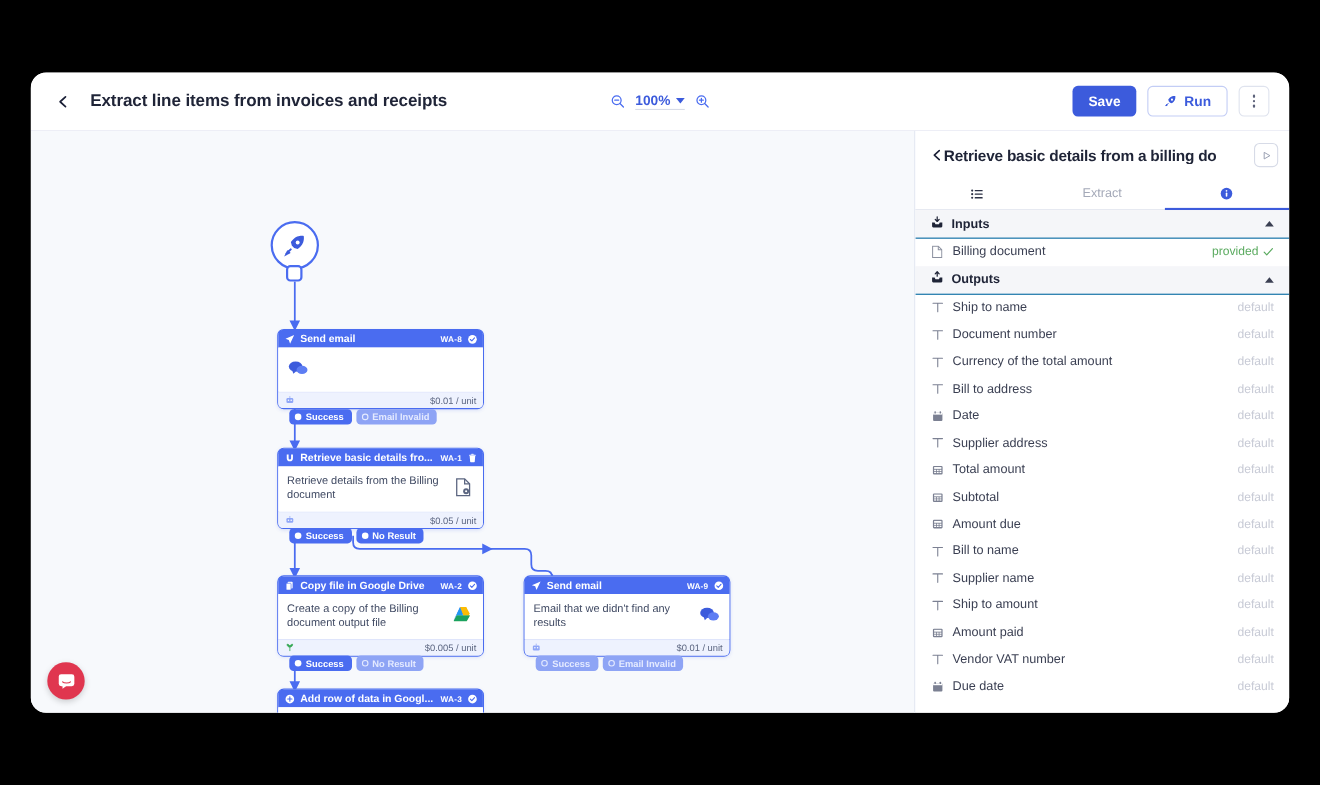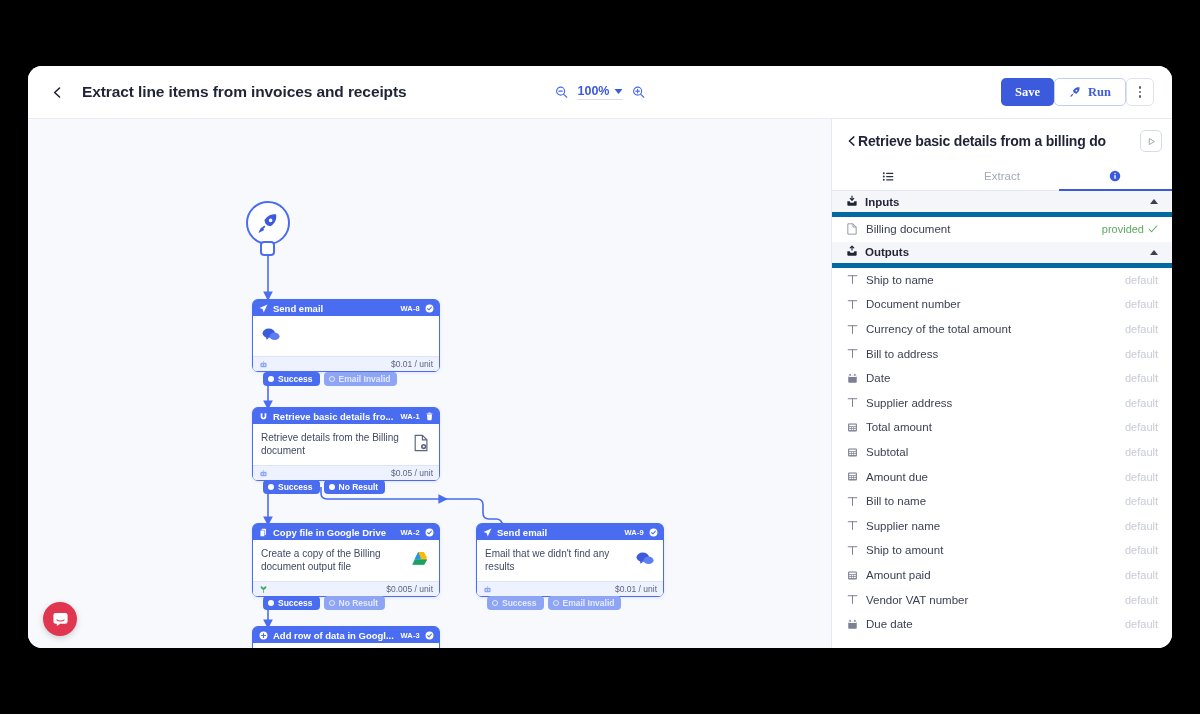--- a/index.html
+++ b/index.html
@@ -71,21 +71,21 @@
     width: 0; height: 0;
     border-left: 4px solid transparent;
     border-right: 4px solid transparent;
     border-top: 5px solid #3c5bdc;
   }
 
   #topbar-actions {
     margin-left: auto;
     display: flex;
     align-items: center;
-    font-family: Liberation Serif, serif;
+    gap: 10px;
   }
   .btn {
     height: 28px;
     border-radius: 5px;
     display: flex; align-items: center; justify-content: center;
     font-size: 12.5px;
     font-weight: bold;
     cursor: pointer;
     padding: 0 14px;
     white-space: nowrap;
@@ -299,21 +299,21 @@
   .ptab.active { border-bottom-color: #3c5bdc; }
 
   #panel-scroll {
     flex: 1 1 auto;
     overflow: hidden;
     min-height: 0;
   }
   .sect-head {
     height: 26px;
     background: #f5f6f9;
-    border-bottom: 5px solid #0369a1;
+    border-bottom: 1px solid #0369a1;
     display: flex;
     align-items: center;
     padding: 0 14px;
     gap: 7px;
   }
   .sect-head .sh-label {
     font-size: 11.5px; font-weight: bold; color: #1f2437;
   }
   .sect-head .sh-caret {
     margin-left: auto;

